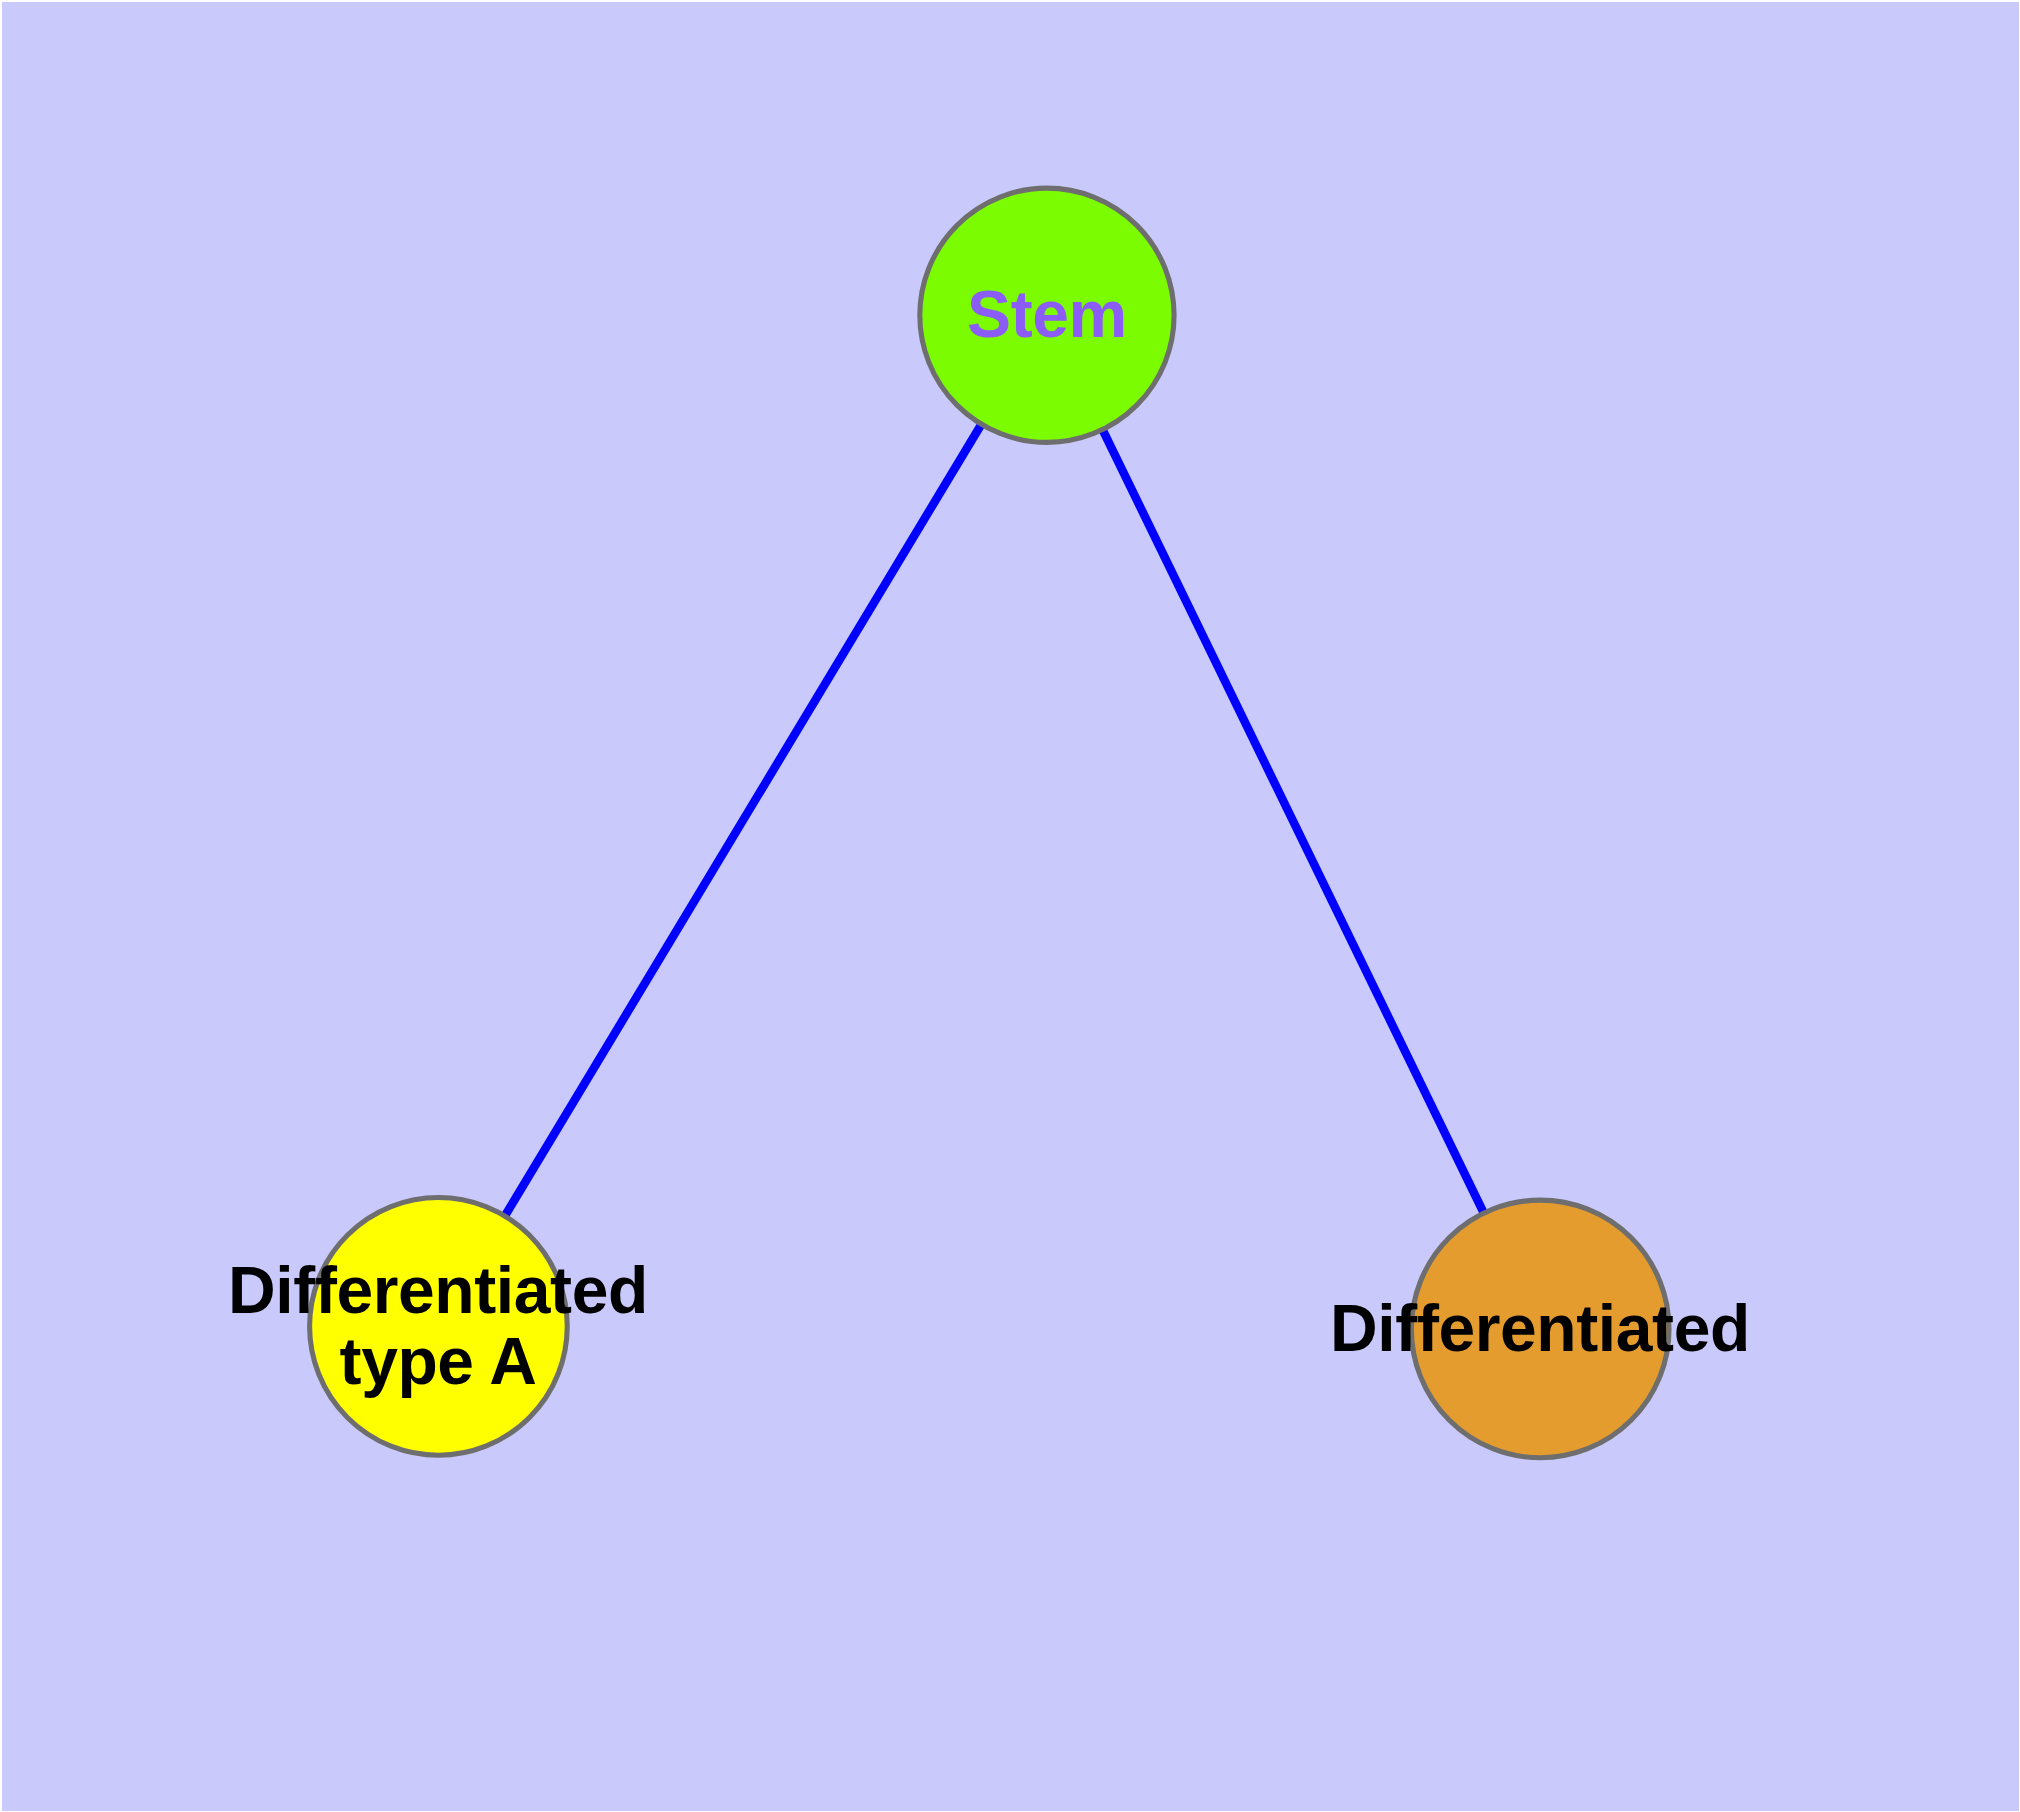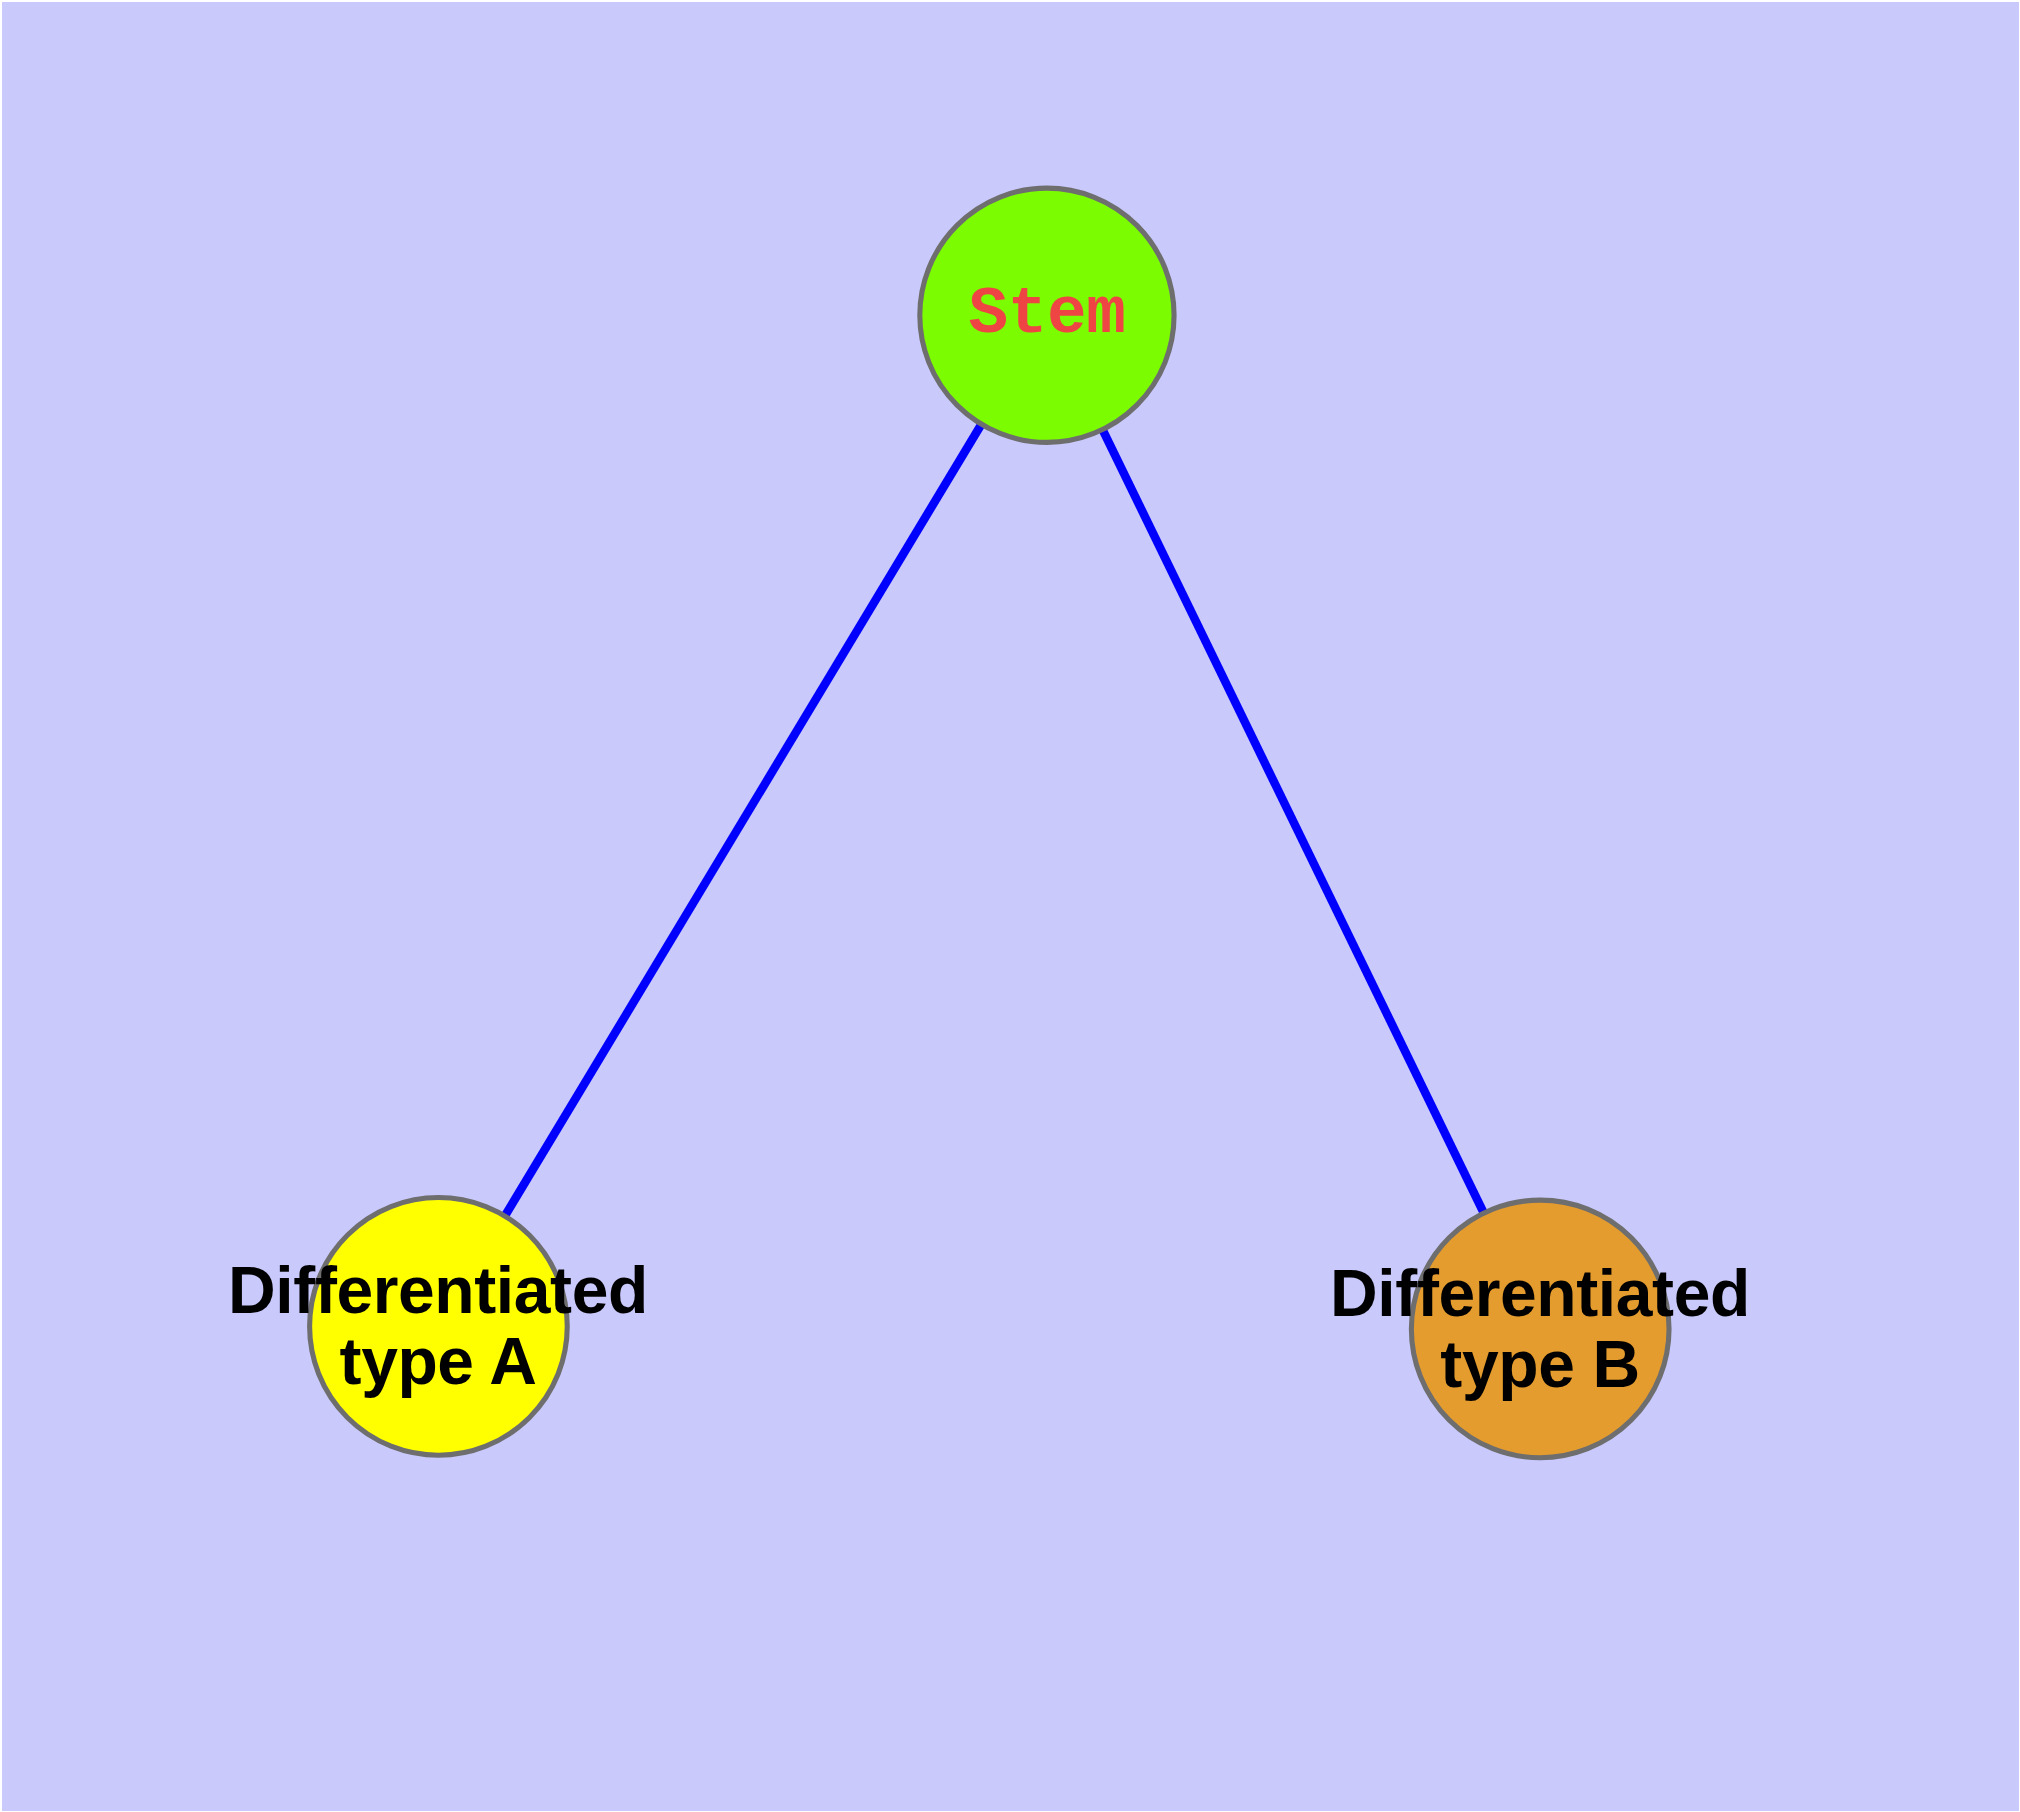--- a/index.html
+++ b/index.html
@@ -75,20 +75,20 @@
       <line id="edge-stem-b" x1="1300.6346453217807" y1="506.87806839321235" x2="1750.490226073929" y2="1431.3235573615448" stroke="#0000ff" stroke-width="10" stroke-linecap="butt"></line>
     </g>
 
     <g>
       <circle id="node-stem" cx="1235" cy="372" r="150" fill="#7cfc00" stroke="#6e6e6e" stroke-width="6"></circle>
       <circle id="node-diff-a" cx="517" cy="1565" r="152" fill="#ffff00" stroke="#6e6e6e" stroke-width="6"></circle>
       <circle id="node-diff-b" cx="1817" cy="1568" r="152" fill="#e59c2e" stroke="#6e6e6e" stroke-width="6"></circle>
     </g>
   </svg>
 
-  <div class="node-label" id="label-stem" style="color: #ef4444; font-size: 66px; font-family: Liberation Mono, monospace;">Stem</div>
+  <div class="node-label" id="label-stem" style="color: #8b5cf6; font-size: 66px;">Stem</div>
 
   <div class="node-label" id="label-diff-a" style="color: rgb(0, 0, 0); font-size: 66px;"><span>Differentiated</span><br><span>type A</span></div>
 
-  <div class="node-label" id="label-diff-b" style="color: rgb(0, 0, 0); font-size: 66px;"><span>Differentiated</span><br><span>type B</span></div>
+  <div class="node-label" id="label-diff-b" style="color: rgb(0, 0, 0); font-size: 66px;"><span>Differentiated</span><br></div>
 
 </div>
 
 
 </body></html>

